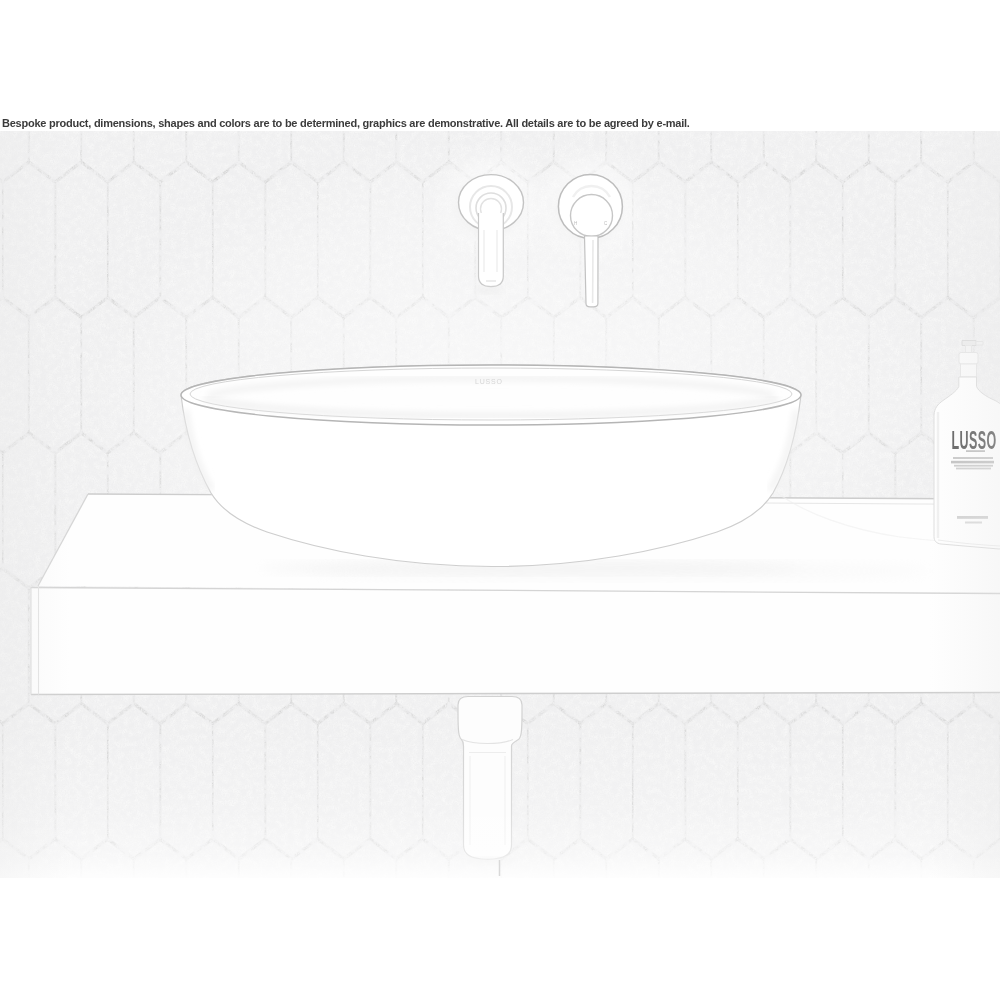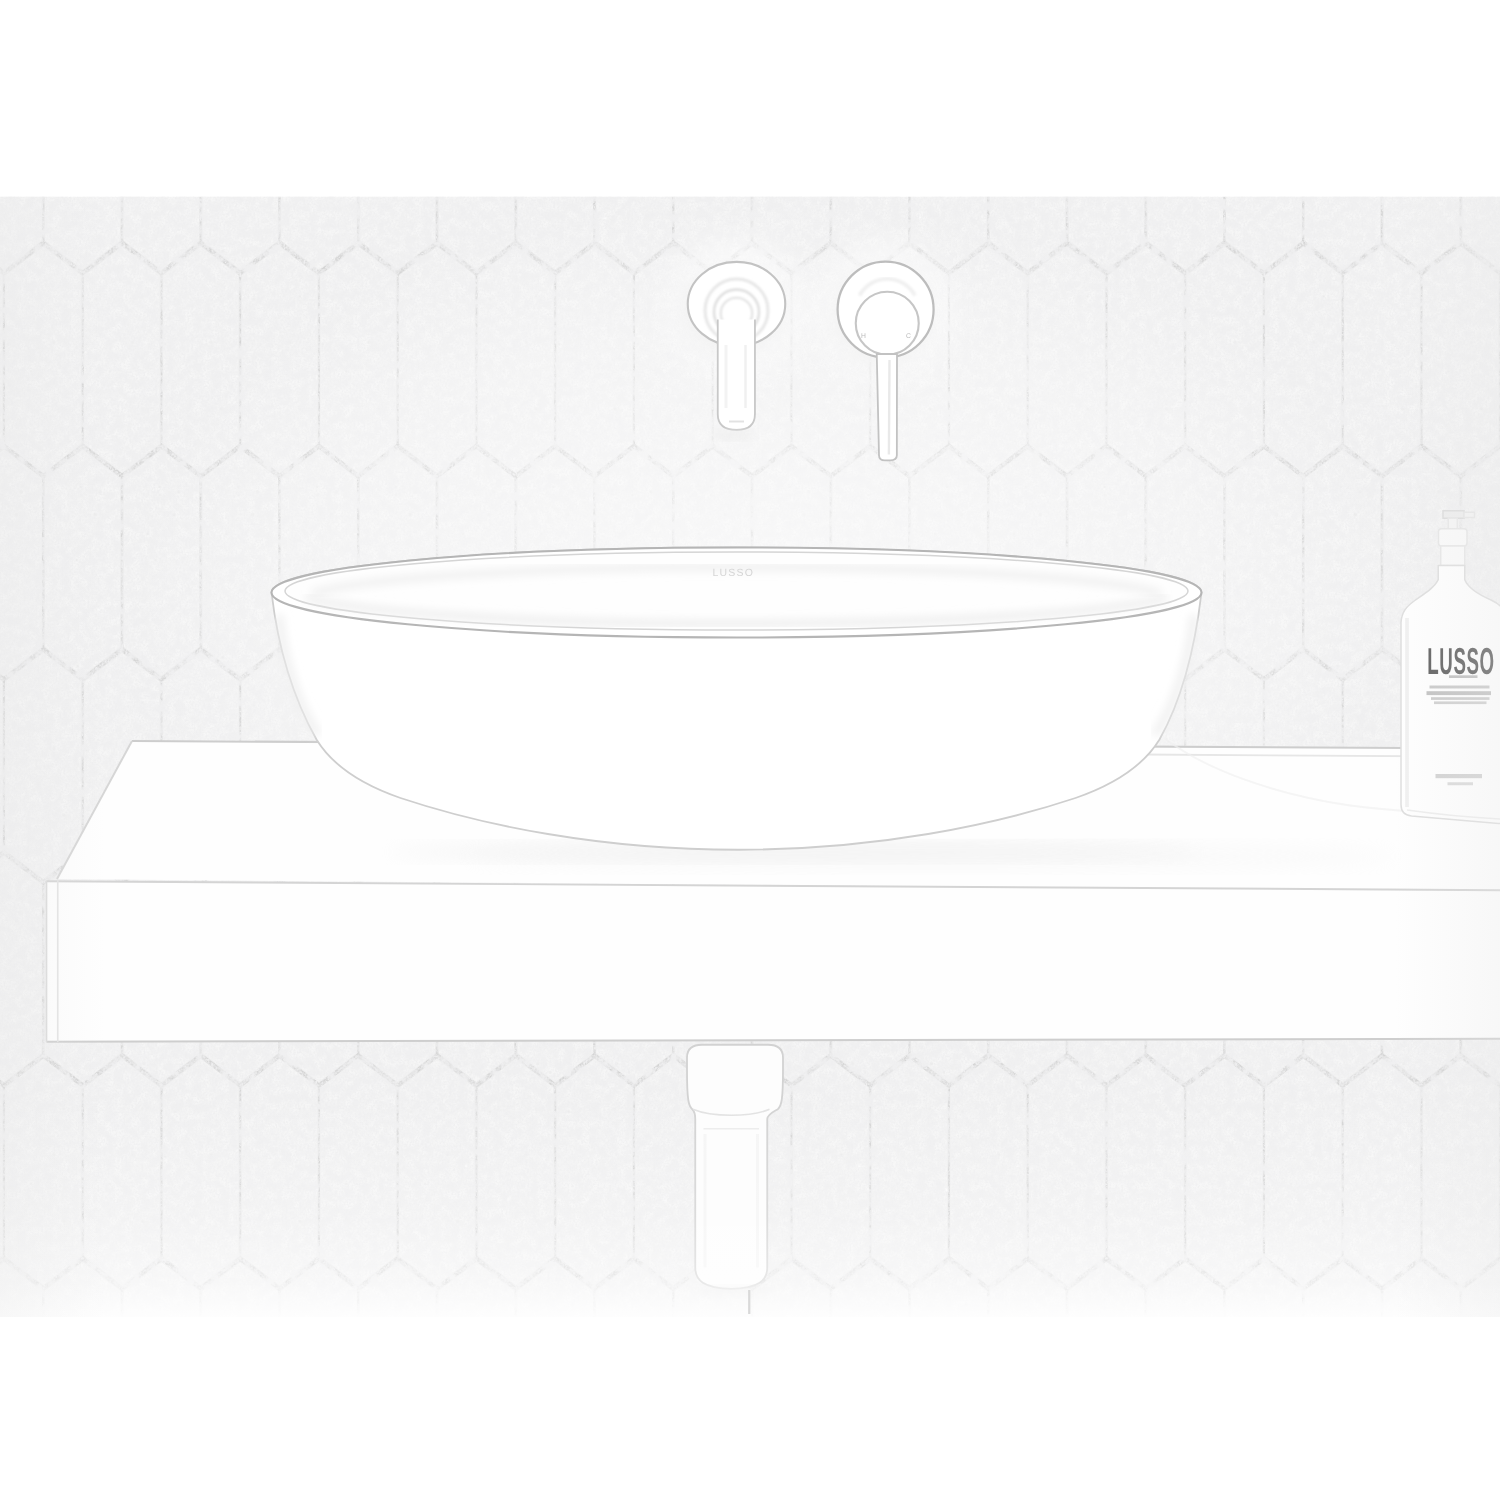--- a/index.html
+++ b/index.html
@@ -4,20 +4,21 @@
 <style>
   html,body{margin:0;padding:0;background:#ffffff;width:1000px;height:1000px;overflow:hidden;}
   #page{position:relative;width:1000px;height:1000px;background:#fff;font-family:"Liberation Sans",sans-serif;}
   #disclaimer{position:absolute;left:2px;top:117px;font-size:11px;font-weight:bold;color:#3b3b3b;letter-spacing:-0.24px;white-space:nowrap;}
   #photo{position:absolute;left:0;top:131px;width:1000px;height:747px;overflow:hidden;}
 </style>
 </head>
 <body>
 <div id="page">
 
+<div id="disclaimer">Bespoke product, dimensions, shapes and colors are to be determined, graphics are demonstrative. All details are to be agreed by e-mail.</div>
 
 <div id="photo">
 <svg width="1000" height="747" viewBox="0 131 1000 747" xmlns="http://www.w3.org/2000/svg">
 <defs>
   <pattern id="tiles" width="52.5" height="270.8" patternUnits="userSpaceOnUse">
     <rect x="0" y="0" width="52.5" height="270.8" fill="#f6f6f6"></rect>
     <g fill="#f6f6f6" stroke="#d4d4d4" stroke-width="1.5">
       <path d="M2.6,27.6 l26.25,20 l0,113.4 l-26.25,20 l-26.25,-20 l0,-113.4 z"></path>
       <path d="M55.1,27.6 l26.25,20 l0,113.4 l-26.25,20 l-26.25,-20 l0,-113.4 z"></path>
       <path d="M28.85,163 l26.25,20 l0,113.4 l-26.25,20 l-26.25,-20 l0,-113.4 z"></path>

